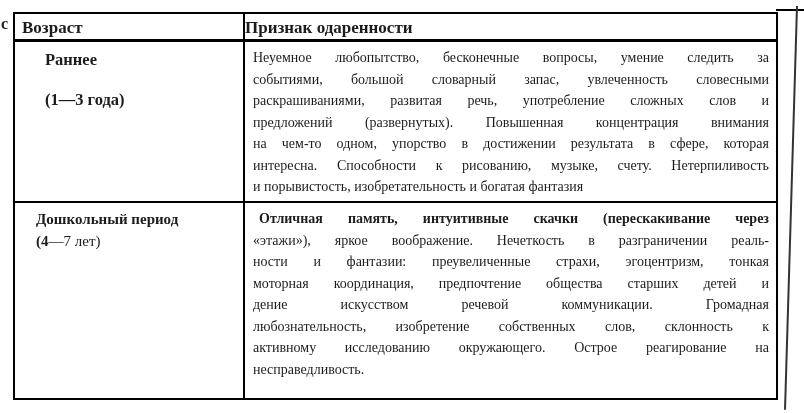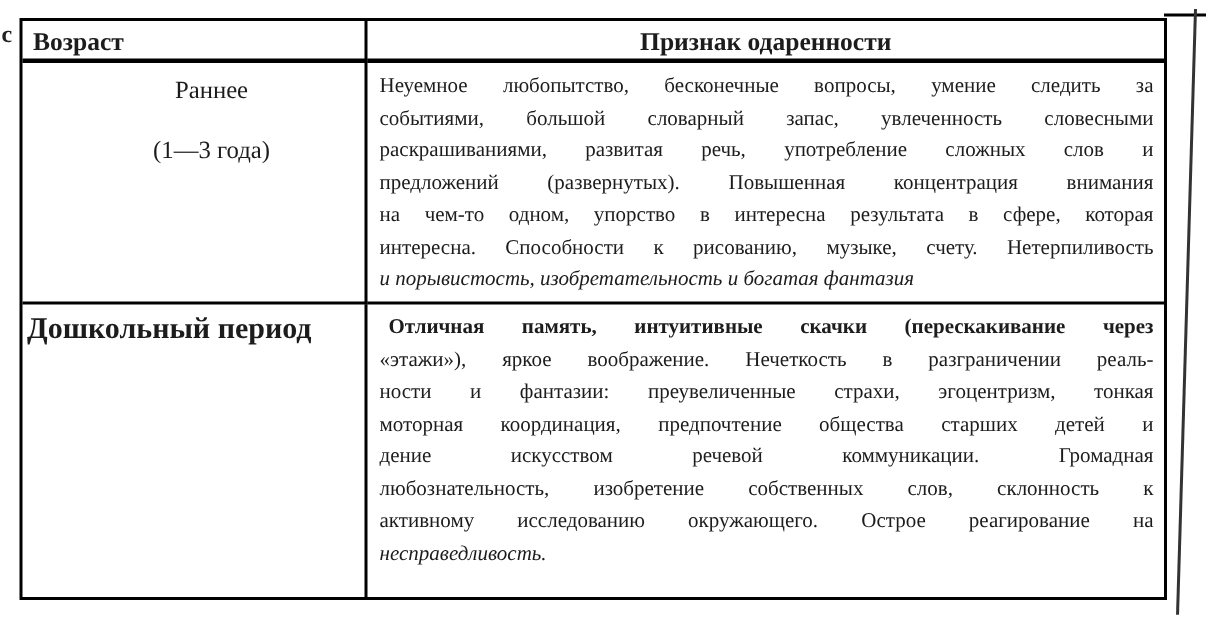--- a/index.html
+++ b/index.html
@@ -32,49 +32,48 @@
   .col-left { border-right: 2px solid #000; }
   .row-header { border-bottom: 3px solid #000; }
   .row-first { border-bottom: 2px solid #000; }
 
   .header-age {
     padding: 4px 4px 0 7px;
     font-weight: bold; font-size: 17px;
   }
   .header-sign {
     padding-top: 4px;
-    text-align: center;
+    text-align: left;
     font-weight: bold; font-size: 17px;
   }
 
   .age-early { padding: 7px 6px 0 30px; font-size: 16.5px; }
   .age-early .age-line {
-    font-weight: normal;
+    font-weight: bold;
     line-height: 22px;
     margin-bottom: 18px;
     white-space: nowrap;
-    text-align: center;
   }
 
-  .age-preschool { padding: 5px 6px 0 3px; font-size: 20px; }
+  .age-preschool { padding: 5px 6px 0 21px; font-size: 15px; }
   .age-title { font-weight: bold; line-height: 22px; white-space: nowrap; }
   .age-sub { line-height: 22px; white-space: nowrap; }
   .age-sub .b { font-weight: bold; }
 
   .sign-cell {
     padding: 5px 7px 0 8px;
     font-size: 14px;
   }
   .jline {
     line-height: 21.5px;
     text-align: justify;
     text-align-last: justify;
     white-space: normal;
   }
-  .jline.last { text-align-last: left; font-style: italic; }
+  .jline.last { text-align-last: left; }
   .jline.indent { text-indent: 6px; font-weight: bold; }
 
   
   .page-edge-line {
     position: absolute;
     left: 796px; top: 6px;
     width: 2px; height: 404px;
     background: #333;
     transform: rotate(1.7deg);
     transform-origin: top center;
@@ -102,27 +101,28 @@
 
   <div class="cell col-left row-first age-early">
     <div class="age-line">Раннее</div>
     <div class="age-line">(1—3 года)</div>
   </div>
   <div class="cell row-first sign-cell">
     <div class="jline">Неуемное любопытство, бесконечные вопросы, умение следить за</div>
     <div class="jline">событиями, большой словарный запас, увлеченность словесными</div>
     <div class="jline">раскрашиваниями, развитая речь, употребление сложных слов и</div>
     <div class="jline">предложений (развернутых). Повышенная концентрация внимания</div>
-    <div class="jline">на чем-то одном, упорство в интересна результата в сфере, которая</div>
+    <div class="jline">на чем-то одном, упорство в достижении результата в сфере, которая</div>
     <div class="jline">интересна. Способности к рисованию, музыке, счету. Нетерпиливость</div>
     <div class="jline last">и порывистость, изобретательность и богатая фантазия</div>
   </div>
 
   <div class="cell col-left age-preschool">
     <div class="age-title">Дошкольный период</div>
+    <div class="age-sub"><span class="b">(4</span><span>—7 лет)</span></div>
   </div>
   <div class="cell sign-cell">
     <div class="jline indent">Отличная память, интуитивные скачки (перескакивание через</div>
     <div class="jline">«этажи»), яркое воображение. Нечеткость в разграничении реаль-</div>
     <div class="jline">ности и фантазии: преувеличенные страхи, эгоцентризм, тонкая</div>
     <div class="jline">моторная координация, предпочтение общества старших детей и</div>
     <div class="jline">дение искусством речевой коммуникации. Громадная</div>
     <div class="jline">любознательность, изобретение собственных слов, склонность к</div>
     <div class="jline">активному исследованию окружающего. Острое реагирование на</div>
     <div class="jline last">несправедливость.</div>

